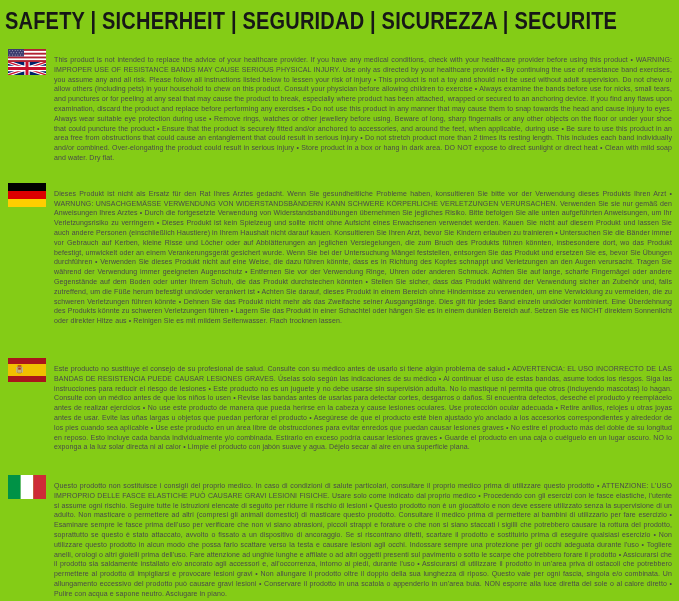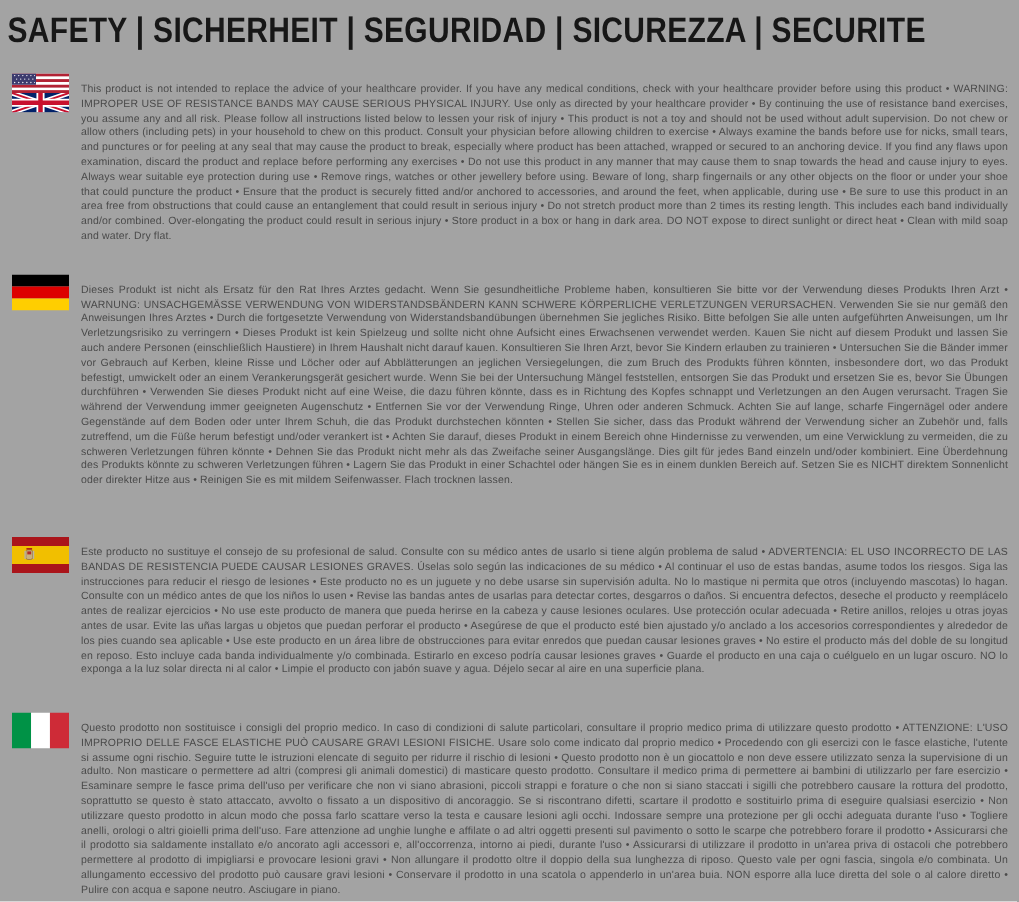--- a/index.html
+++ b/index.html
@@ -1,19 +1,19 @@
 <!DOCTYPE html>
 <html><head>
 <meta charset="utf-8">
 <style>
   html,body{margin:0;padding:0;background:#fff;}
   .page{
     position:relative;
     width:679px;height:601px;
-    background:#a3a3a3;
+    background:#84cc16;
     font-family:"Liberation Sans",sans-serif;
     overflow:hidden;
     box-sizing:border-box;
   }
   .header{
     margin:0;
     padding:7px 0 0 5px;
     font-size:20px;
     font-weight:bold;
     color:#171717;

